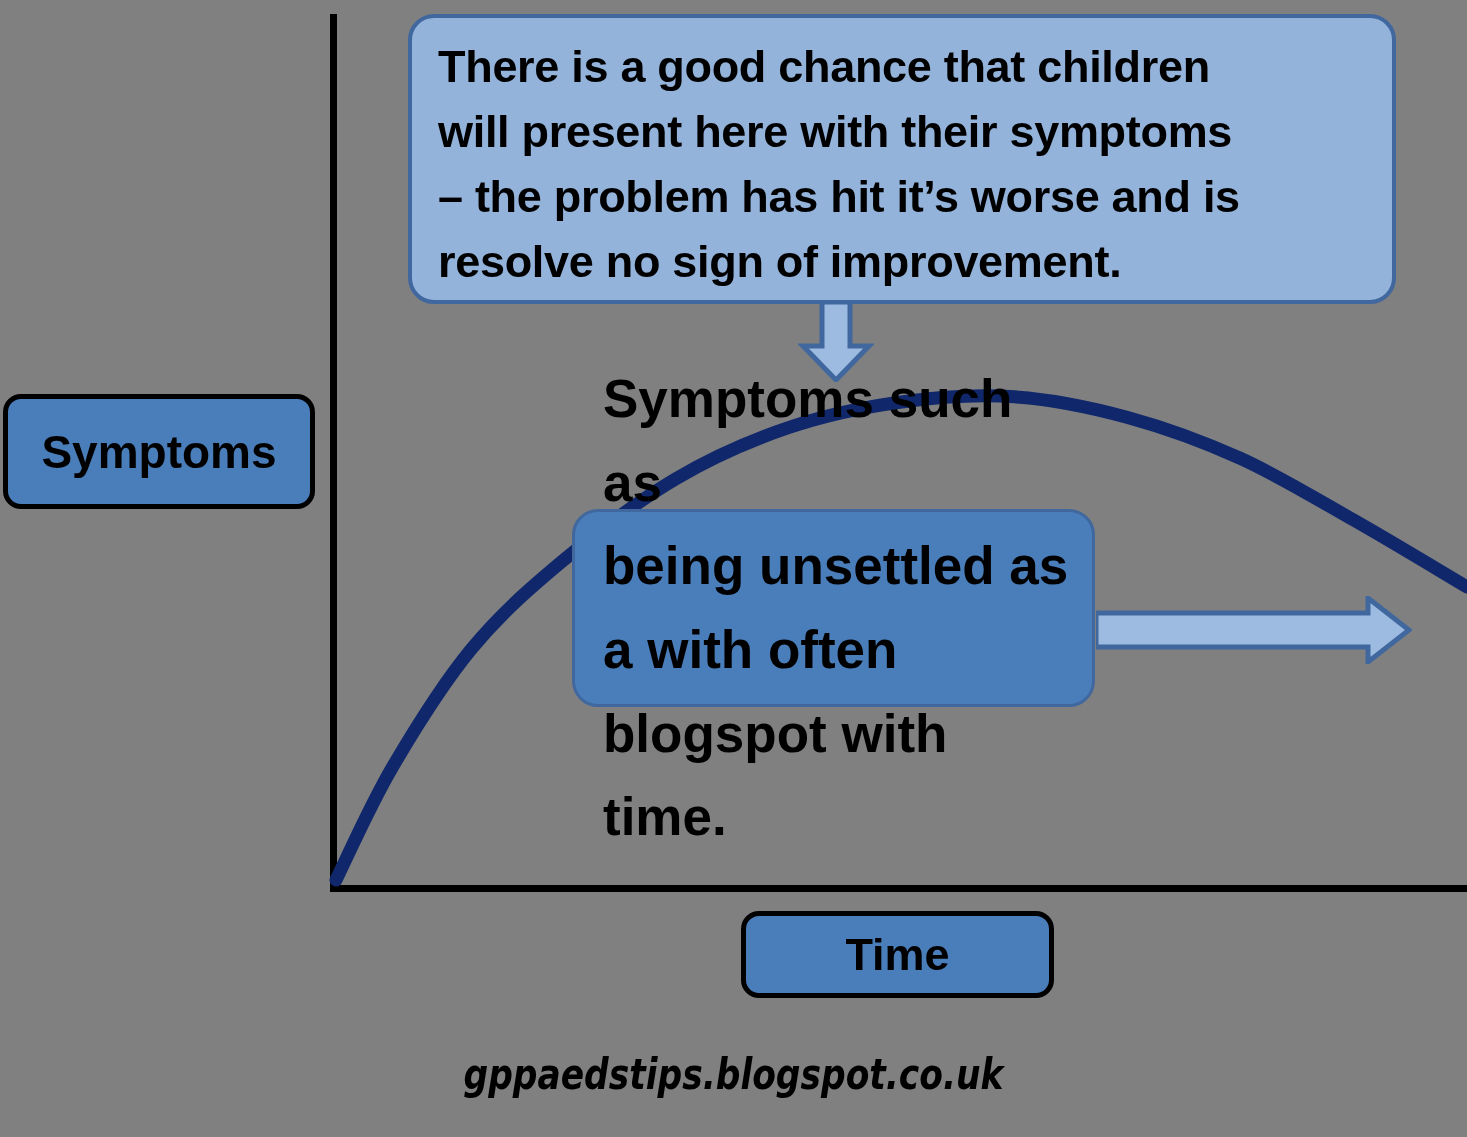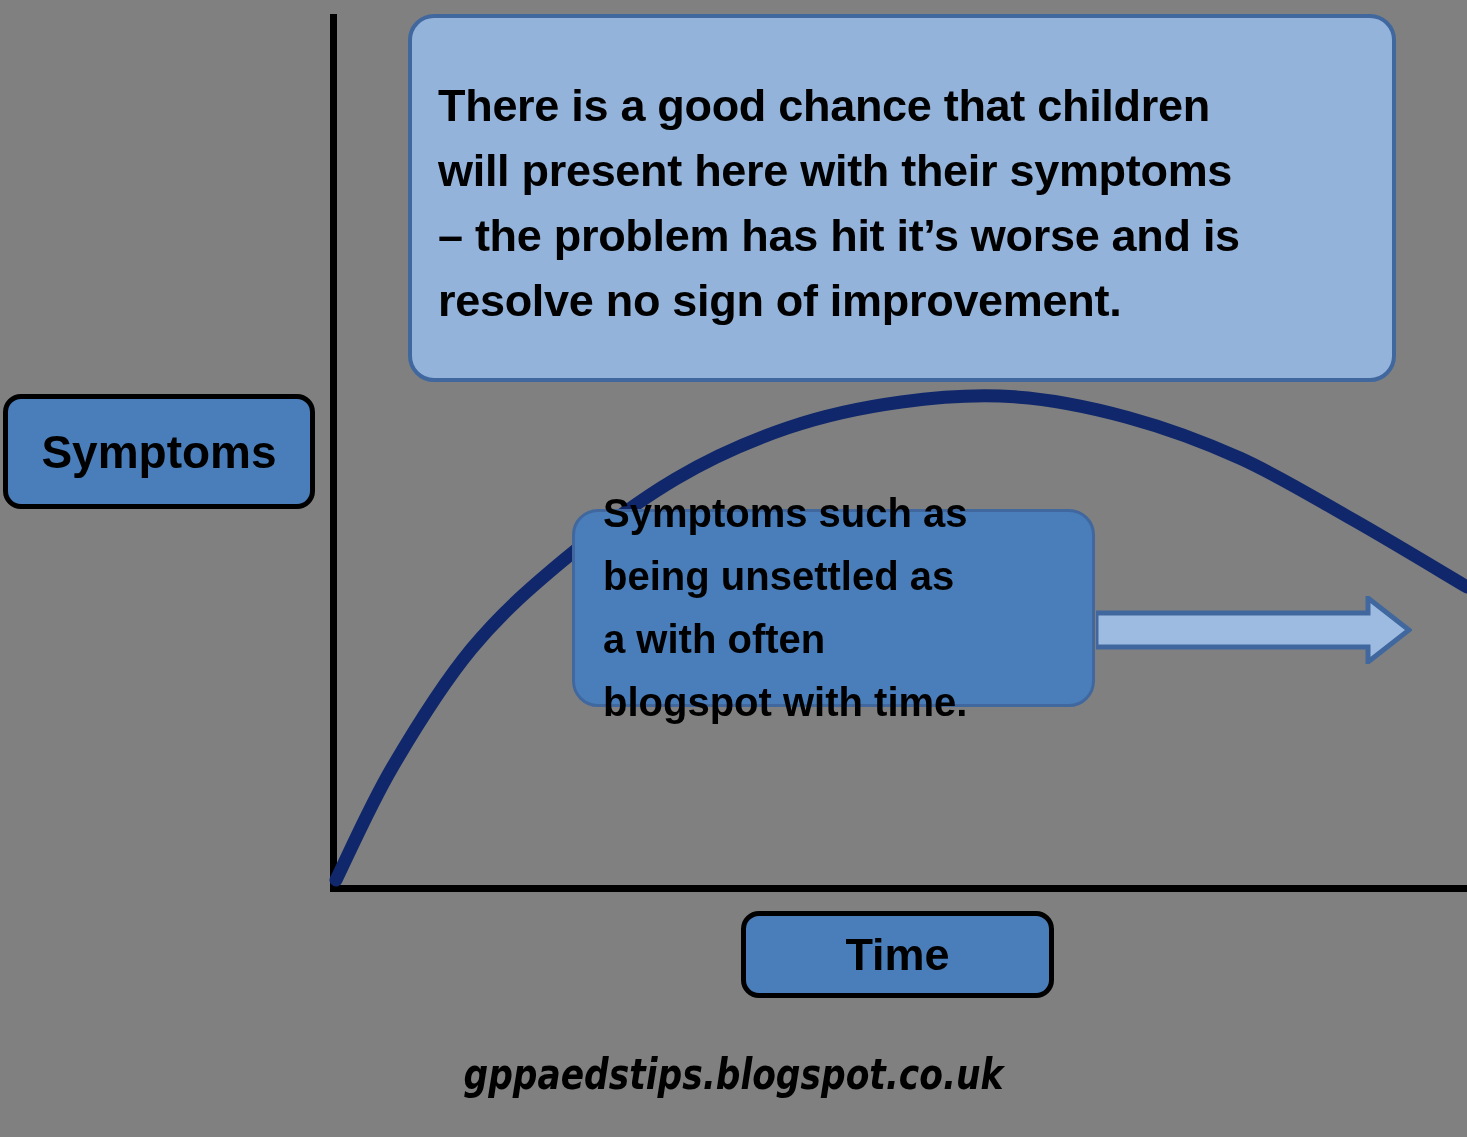--- a/index.html
+++ b/index.html
@@ -73,34 +73,34 @@
     align-items: center;
     justify-content: center;
     font-weight: bold;
     color: #000000;
   }
 
   #callout-top {
     left: 408px;
     top: 14px;
     width: 988px;
-    height: 368px;
+    height: 290px;
     padding: 14px 26px 2px 26px;
     font-size: 45px;
     line-height: 1.44;
     letter-spacing: -0.3px;
   }
 
   #callout-mid {
     left: 572px;
     top: 509px;
     width: 523px;
     height: 198px;
     padding: 10px 10px 10px 28px;
-    font-size: 40px;
+    font-size: 53px;
     line-height: 1.58;
   }
 
   #label-symptoms {
     left: 3px;
     top: 394px;
     width: 312px;
     height: 115px;
     font-size: 46px;
     text-align: right;

